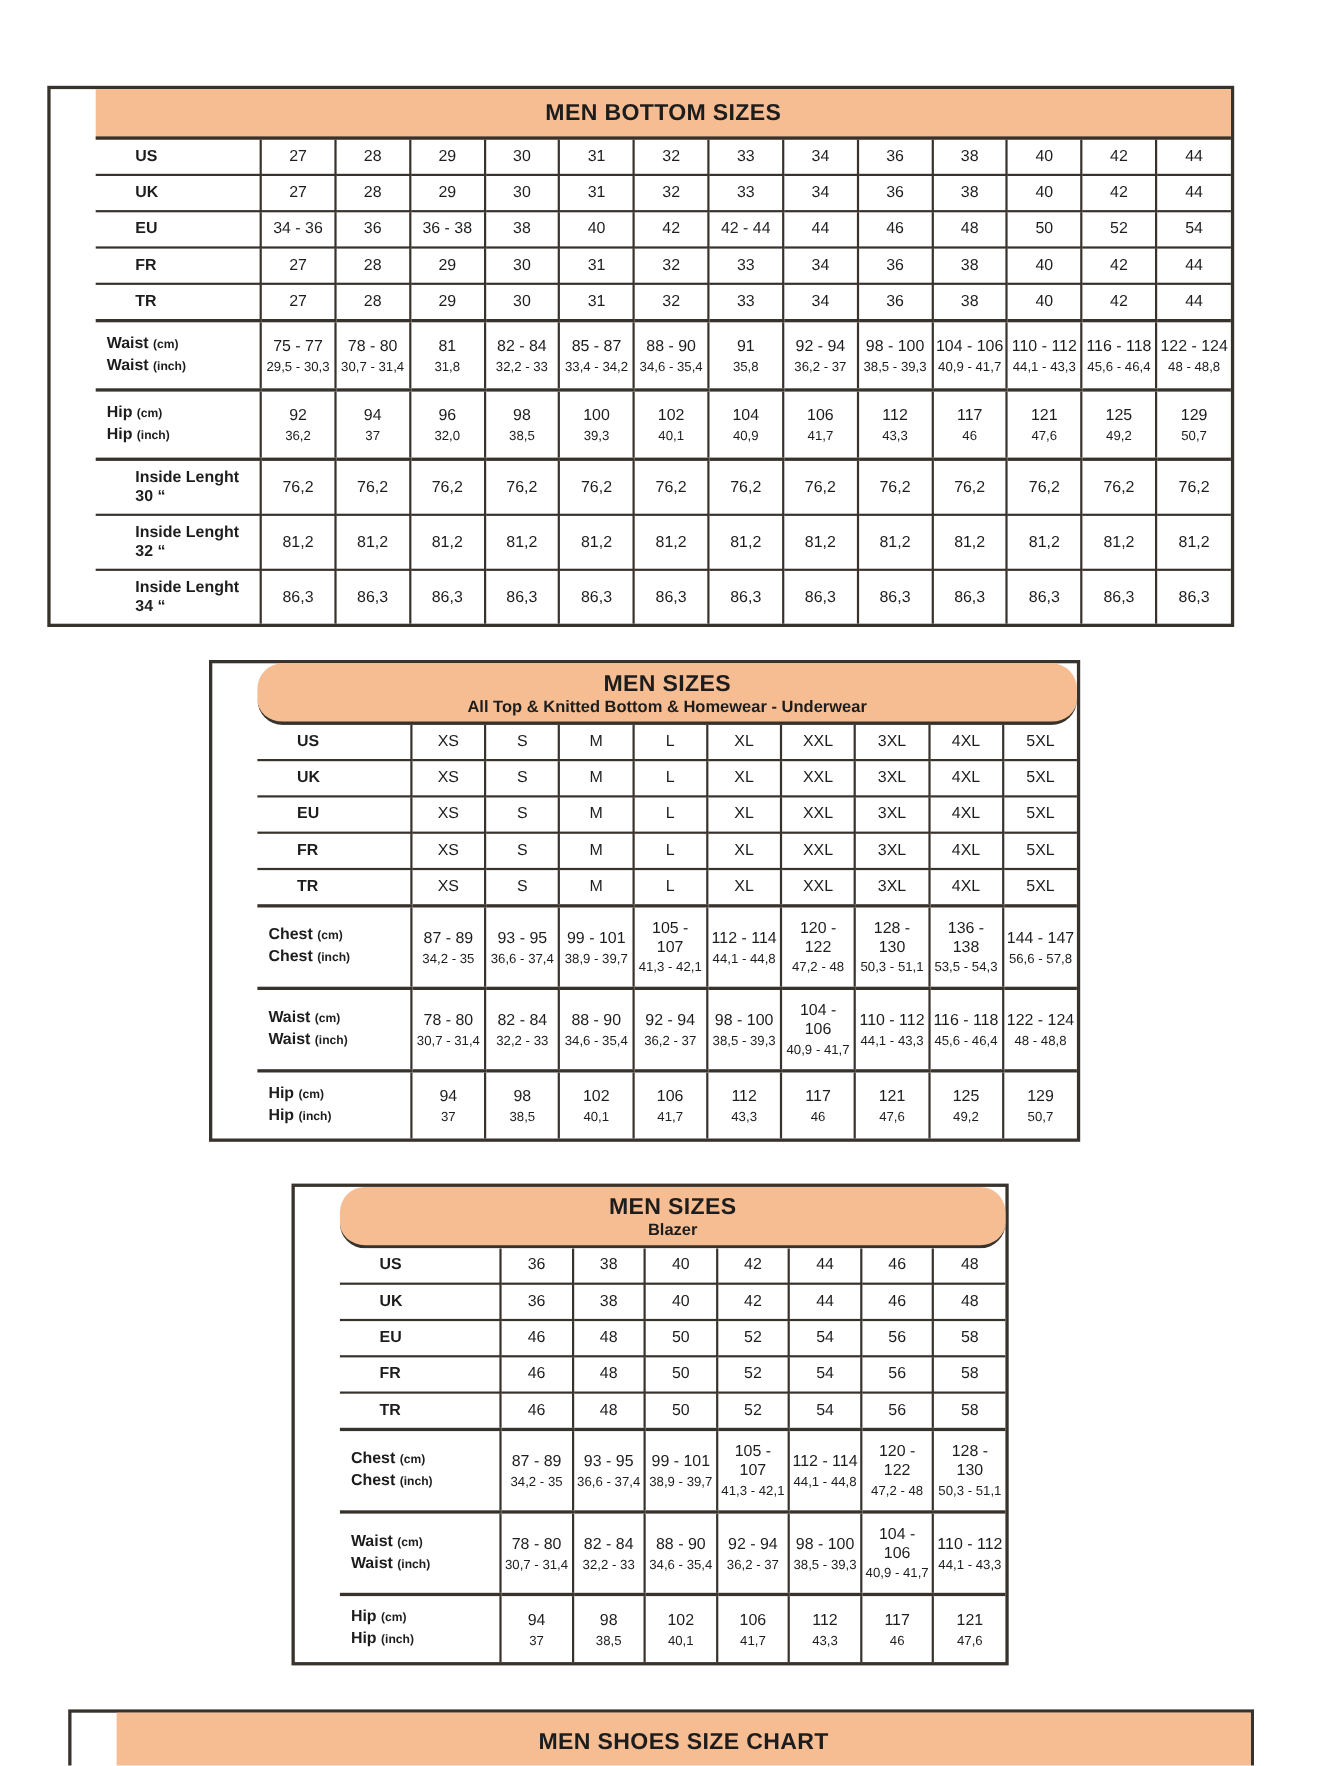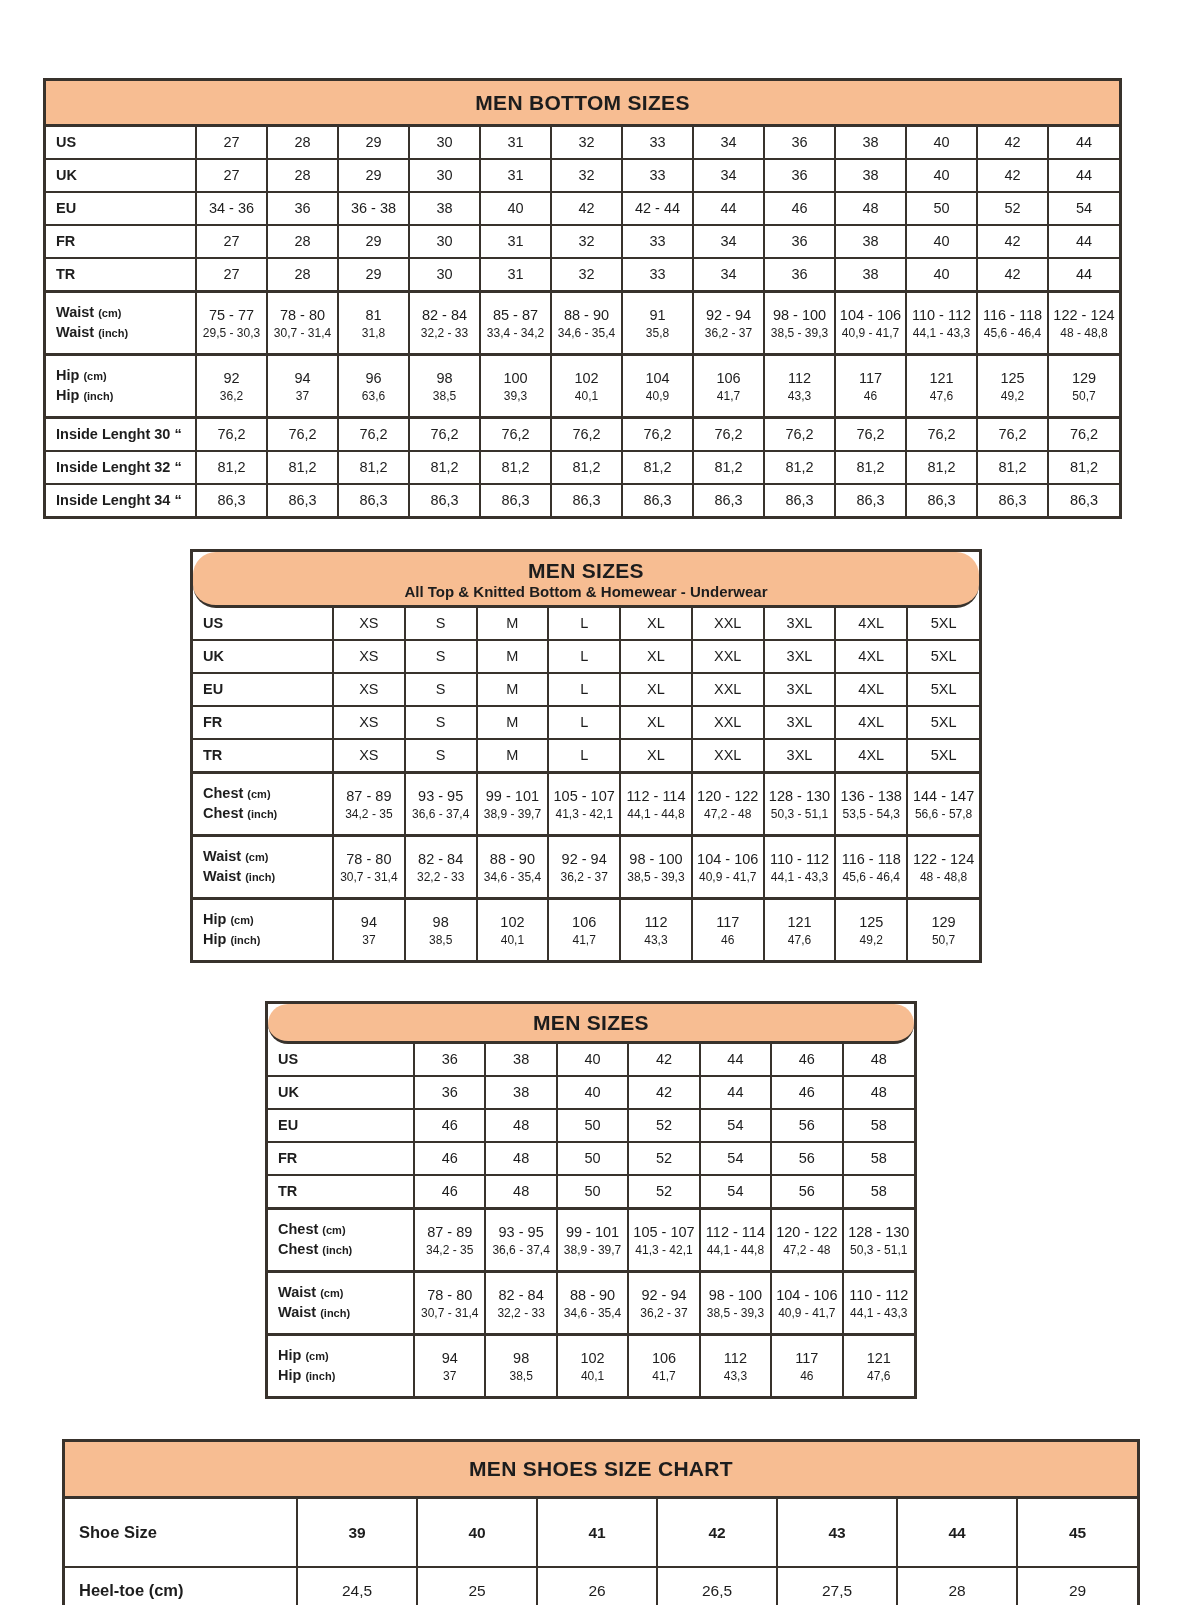--- a/index.html
+++ b/index.html
@@ -2,37 +2,37 @@
 <html style="--header-bg: #f7bd92; --border: #38322c; --text: #1d1d1d;"><head>
 <meta charset="utf-8">
 <style>
   html,body{margin:0;padding:0;}
   body{
     width:1200px;height:1605px;overflow:hidden;
     background:#ffffff;
     font-family:"Liberation Sans", sans-serif;
     color:var(--text,#1d1d1d);
   }
-  .tbl{border:3px solid var(--border,#38322c);box-sizing:border-box;}
+  .tbl{border:3px solid var(--border,#38322c);box-sizing:border-box;padding-left:41px;}
   .band{
     background:var(--header-bg,#f7bd92);
     text-align:center;
     border-bottom:3px solid var(--border,#38322c);
     padding:10px 0 9px;
   }
   .title{font-weight:bold;font-size:21px;letter-spacing:.3px;line-height:24px;}
   .subtitle{font-weight:bold;font-size:15px;line-height:15px;margin-top:1px;}
   .subtitle:empty{display:none;}
   table{width:100%;border-collapse:collapse;table-layout:fixed;border:hidden;}
   th,td{border:2px solid var(--border,#38322c);box-sizing:border-box;}
   th{text-align:left;padding-left:10px;font-size:14.5px;font-weight:bold;line-height:17px;vertical-align:middle;}
   th .unit{font-size:11px;}
   td{text-align:center;font-size:14.5px;line-height:17px;vertical-align:middle;}
   .v{padding:6px 1px;}
-  .lbl{padding:6px 0;}
+  .lbl{padding:6px 0;margin-left:26px;}
   tr.pair .v1{padding:10px 1px 1px;}
   tr.pair .v2{padding:1px 1px 10px;font-size:12px;line-height:14px;}
   tr.pair .lbl1{padding:10px 0 1px;}
   tr.pair .lbl2{padding:1px 0 10px;}
   tr.sep th,tr.sep td{border-top:3px solid var(--border,#38322c);}
   tr.bold td{font-weight:bold;}
 
   .t1{margin:78px 0 0 43px;width:1079px;}
   .t1 th{width:150px;}
   .t2{margin:30px 0 0 190px;width:792px;}
@@ -344,21 +344,21 @@
           <td>
             <div class="v1">92</div>
             <div class="v2">36,2</div>
           </td>
           <td>
             <div class="v1">94</div>
             <div class="v2">37</div>
           </td>
           <td>
             <div class="v1">96</div>
-            <div class="v2">63,6</div>
+            <div class="v2">32,0</div>
           </td>
           <td>
             <div class="v1">98</div>
             <div class="v2">38,5</div>
           </td>
           <td>
             <div class="v1">100</div>
             <div class="v2">39,3</div>
           </td>
           <td>
@@ -823,20 +823,21 @@
             <div class="v2">50,7</div>
           </td>
         </tr>
       </tbody>
     </table>
 </section>
 
 <section class="tbl t3">
   <div class="band">
     <div class="title">MEN SIZES</div>
+    <div class="subtitle">Blazer</div>
   </div>
   <table>
       <tbody>
         <tr class="">
           <th>
             <div class="lbl">US</div>
           </th>
           <td>
             <div class="v">36</div>
           </td>

